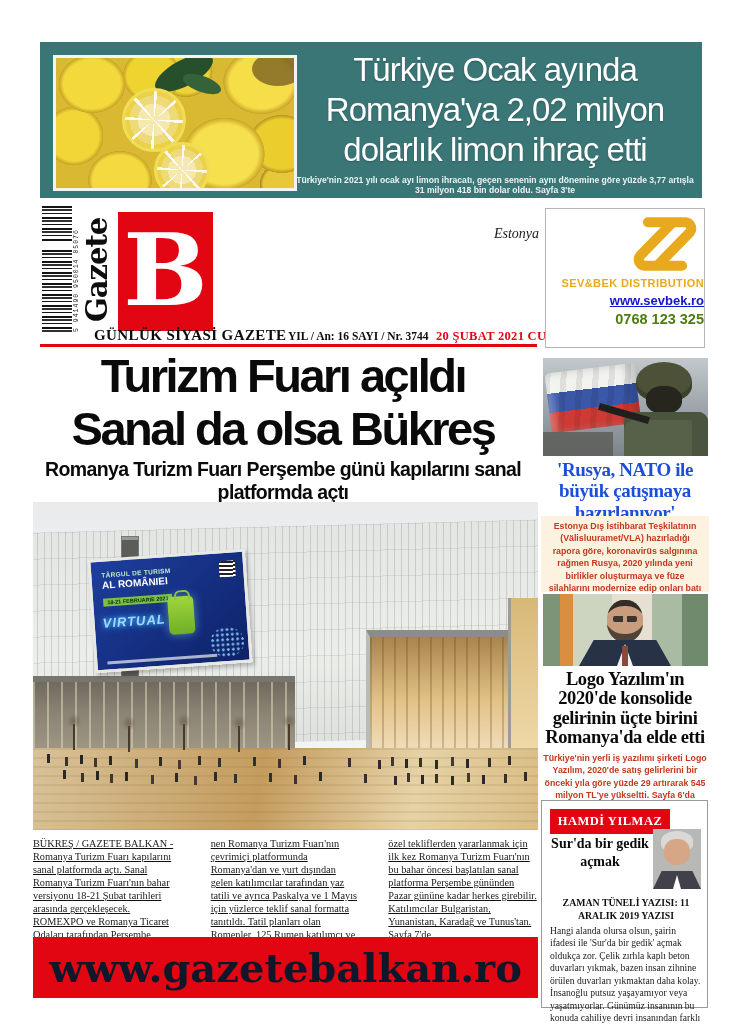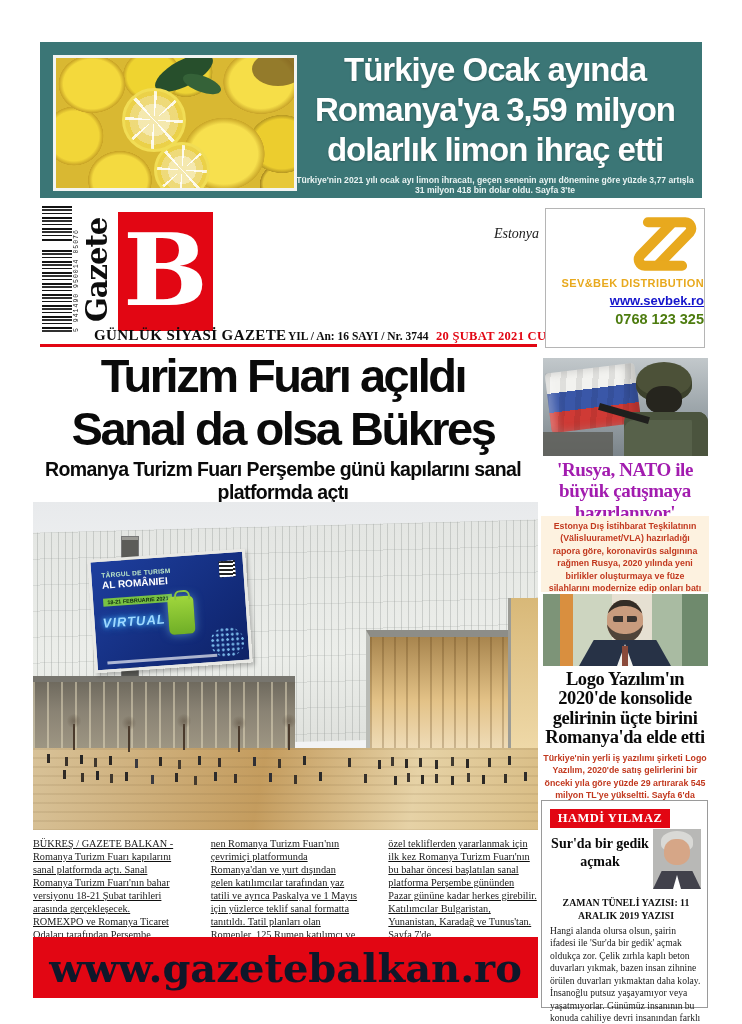--- a/index.html
+++ b/index.html
@@ -24,21 +24,21 @@
   .lemon-patch{left:196px;top:-6px;width:52px;height:34px;border-radius:50%;background:#7c6124;opacity:.8;}
   .lemon-leaf{left:96px;top:2px;width:64px;height:26px;border-radius:50% 50% 50% 50%;
     background:#274f2c;transform:rotate(-28deg);}
   .lemon-leaf2{left:126px;top:18px;width:40px;height:16px;border-radius:50%;background:#356238;transform:rotate(20deg);}
   .lemon-cut{border-radius:50%;border:3px solid #f1dd55;
     background:repeating-conic-gradient(rgba(255,255,255,.85) 0 7deg,rgba(233,206,90,.35) 7deg 45deg),
                radial-gradient(circle,#fbf7dc 0 40%,#f1e08a 40% 60%,#ecd23f 60% 100%);}
   .cut1{left:66px;top:30px;width:58px;height:58px;}
   .cut2{left:98px;top:84px;width:50px;height:50px;}
   .tb-text{left:256px;top:8px;width:398px;height:142px;text-align:center;}
-  .tb-headline{font-weight:bold;font-size:33px;line-height:40px;color:#ffffff;letter-spacing:-1px;
+  .tb-headline{font-weight:normal;font-size:33px;line-height:40px;color:#ffffff;letter-spacing:-1px;
     text-shadow:0 1px 2px rgba(0,0,0,.25);}
   .tb-sub{margin-top:5px;font-size:8.6px;font-weight:bold;color:#e9f3f2;letter-spacing:0;}
 
   
   .barcode{left:42px;top:206px;width:36px;height:126px;}
   .bc-seg{position:absolute;left:0;width:30px;background:repeating-linear-gradient(180deg,#141414 0 2px,#fff 2px 3px,#303030 3px 5px,#fff 5px 7px,#141414 7px 8px,#fff 8px 11px);}
   .bc-top{top:0;height:36px;}
   .bc-bottom{top:44px;height:82px;}
   .bc-num{position:absolute;right:-2px;top:0;height:126px;font-size:6.5px;letter-spacing:1px;color:#222;
     writing-mode:vertical-rl;transform:rotate(180deg);font-family:"Liberation Mono",monospace;}
@@ -134,42 +134,42 @@
   .soldier{position:absolute;right:0;top:2px;width:84px;height:96px;}
   .helmet{position:absolute;right:16px;top:2px;width:56px;height:40px;border-radius:50% 50% 42% 42%;background:#4c5138;
     box-shadow:inset 0 -6px 0 #3c412c;}
   .balaclava{position:absolute;right:26px;top:26px;width:36px;height:28px;border-radius:45%;background:#26251e;}
   .torso{position:absolute;right:0;bottom:0;width:84px;height:44px;border-radius:10px 10px 0 0;background:#57614a;
     box-shadow:inset 0 8px 0 #4b543e,inset -16px 0 0 #4b543e;}
   .gun{position:absolute;right:58px;top:52px;width:52px;height:7px;background:#1f1f1d;transform:rotate(16deg);}
   .truck{position:absolute;left:0;bottom:0;width:70px;height:24px;background:#5b5b55;opacity:.8;}
 
   .nato-hl{left:541px;top:459px;width:168px;text-align:center;font-family:"Liberation Serif",serif;
-    font-weight:bold;font-size:19px;line-height:1.12;letter-spacing:-.4px;color:#a21caf;}
+    font-weight:bold;font-size:19px;line-height:1.12;letter-spacing:-.4px;color:#1d4ed8;}
   .nato-sum{left:541px;top:516px;width:168px;height:76px;background:#fdf2e0;box-sizing:border-box;
     padding:4px 5px;text-align:center;font-weight:bold;font-size:8.8px;line-height:1.42;color:#c2391f;}
 
   .man-photo{left:543px;top:594px;width:165px;height:72px;overflow:hidden;
     background:linear-gradient(90deg,#7d9478 0 10%,#d98f3f 10% 18%,#cdd5c0 18% 42%,#e6e0d2 42% 66%,#a9bba2 66% 84%,#6f8a6d 84% 100%);}
   .man-head{position:absolute;left:64px;top:6px;width:36px;height:42px;border-radius:46%;background:#c99c7e;
     box-shadow:inset 0 12px 0 -6px #332d27,inset 0 -12px 0 -4px #50443a;}
   .man-glasses{position:absolute;left:70px;top:22px;width:24px;height:6px;
     background:linear-gradient(90deg,#222 0 42%,transparent 42% 58%,#222 58% 100%);border-radius:2px;opacity:.85;}
   .man-suit{position:absolute;left:36px;bottom:0;width:92px;height:26px;background:#273246;
     clip-path:polygon(0 100%,16% 0,84% 0,100% 100%);}
   .man-shirt{position:absolute;left:74px;bottom:0;width:16px;height:22px;background:#f2f2ee;clip-path:polygon(50% 0,0 100%,100% 100%);}
   .man-tie{position:absolute;left:79px;bottom:0;width:6px;height:20px;background:#8a4a3a;}
 
   .logo-hl{left:539px;top:670px;width:172px;text-align:center;font-family:"Liberation Serif",serif;
     font-weight:bold;font-size:18.5px;line-height:1.05;letter-spacing:-.4px;color:#0a0a0a;}
   .logo-sum{left:541px;top:752px;width:168px;text-align:center;font-weight:bold;font-size:8.8px;line-height:1.42;color:#c2391f;}
 
   
   .hamdi-box{left:541px;top:800px;width:167px;height:208px;background:#fff;border:1.5px solid #9a9a9a;box-sizing:border-box;}
-  .hamdi-bar{position:absolute;left:8px;top:8px;width:120px;height:19px;background:#e20613;display:flex;align-items:center;justify-content:center;}
+  .hamdi-bar{position:absolute;left:8px;top:8px;width:120px;height:25px;background:#e20613;display:flex;align-items:center;justify-content:center;}
   .hamdi-bar span{font-family:"Liberation Serif",serif;font-weight:bold;font-size:12.5px;color:#fff;letter-spacing:.5px;}
   .hamdi-title{position:absolute;left:6px;top:34px;width:104px;text-align:center;
     font-family:"Liberation Serif",serif;font-weight:bold;font-size:14px;line-height:1.25;color:#0a0a0a;}
   .hamdi-photo{position:absolute;right:6px;top:28px;width:48px;height:60px;overflow:hidden;background:#b8b8b6;}
   .hp-hair{position:absolute;left:8px;top:2px;width:32px;height:20px;border-radius:50% 50% 30% 30%;background:#d9d9d6;}
   .hp-face{position:absolute;left:11px;top:10px;width:26px;height:26px;border-radius:45%;background:#d6a687;}
   .hp-suit{position:absolute;left:0;bottom:0;width:48px;height:18px;background:#41414b;clip-path:polygon(0 100%,18% 0,82% 0,100% 100%);}
   .hp-shirt{position:absolute;left:20px;bottom:0;width:8px;height:14px;background:#fff;clip-path:polygon(50% 0,0 100%,100% 100%);}
   .hamdi-kicker{position:absolute;left:8px;top:96px;width:152px;font-family:"Liberation Serif",serif;
     font-weight:bold;font-size:9.8px;line-height:1.3;color:#111;text-align:center;}
@@ -186,21 +186,21 @@
       <div class="lemons"></div>
       <div class="abs lemon-patch"></div>
       <div class="abs lemon-leaf"></div>
       <div class="abs lemon-leaf2"></div>
       <div class="abs lemon-cut cut1"></div>
       <div class="abs lemon-cut cut2"></div>
     </div>
     <div class="abs tb-text">
       <div class="tb-headline">
         <div>Türkiye Ocak ayında</div>
-        <div>Romanya'ya 3,59 milyon</div>
+        <div>Romanya'ya 2,02 milyon</div>
         <div>dolarlık limon ihraç etti</div>
       </div>
       <div class="tb-sub">Türkiye'nin 2021 yılı ocak ayı limon ihracatı, geçen senenin aynı dönemine göre yüzde 3,77 artışla 31 milyon 418 bin dolar oldu. Sayfa 3'te</div>
     </div>
   </div>
 
   <div class="abs barcode">
     <div class="bc-seg bc-top"></div>
     <div class="bc-seg bc-bottom"></div>
     <div class="bc-num">5 941490 950014 05076</div>

